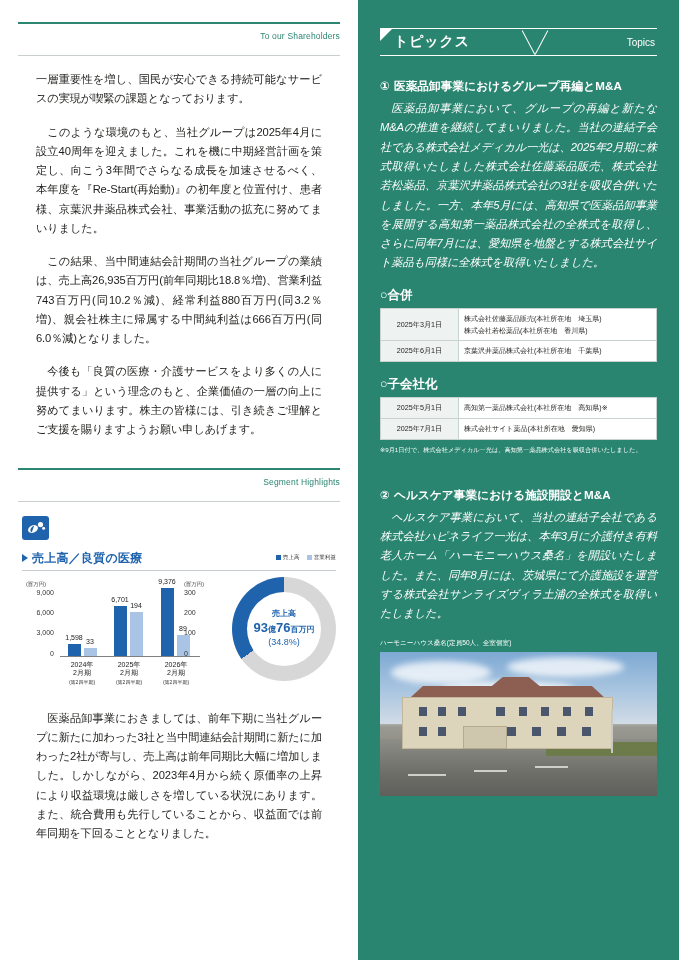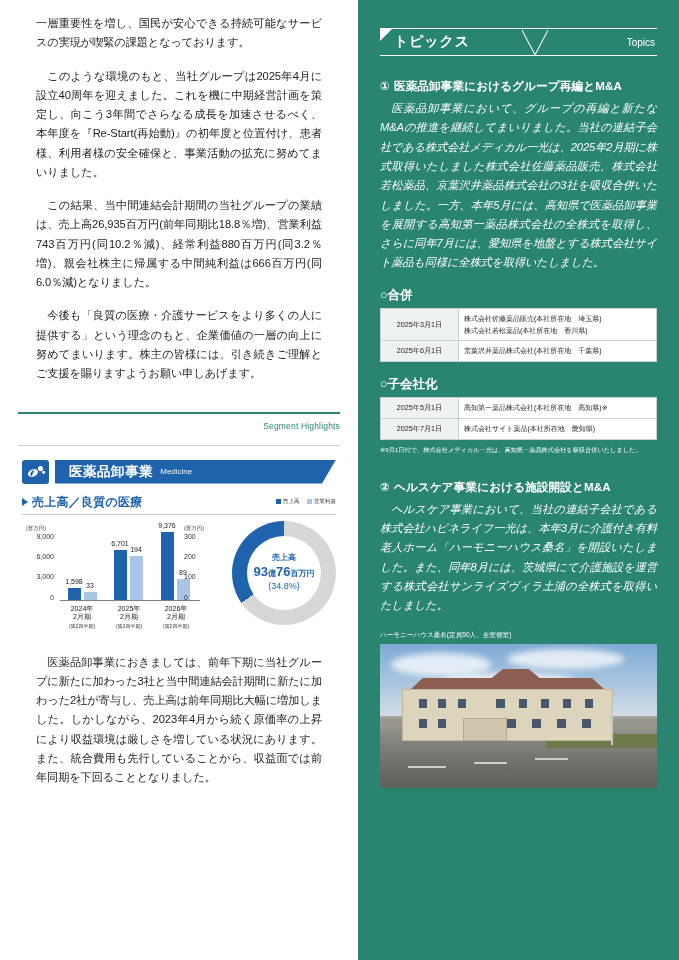--- a/index.html
+++ b/index.html
@@ -297,46 +297,47 @@
     background:#c8c8c4; }
   .ph-road-line { position:absolute; height:2px; background:#cfcfc9; }
 </style>
 </head>
 <body>
 
 <div id="page">
 
   <div class="left-col">
 
+    <div class="sec-head" style="margin-top:22px;">
+      <div class="rule-top"></div>
+      <div class="rule-bot"></div>
+      <div class="lbl">To our Shareholders</div>
+    </div>
 
     <div class="body-text">
       <p class="noind">一層重要性を増し、国民が安心できる持続可能なサービスの実現が喫緊の課題となっております。</p>
-      <p>このような環境のもと、当社グループは2025年4月に設立40周年を迎えました。これを機に中期経営計画を策定し、向こう3年間でさらなる成長を加速させるべく、本年度を『Re-Start(再始動)』の初年度と位置付け、患者様、利用者様の安全確保と、事業活動の拡充に努めてまいりました。</p>
+      <p>このような環境のもと、当社グループは2025年4月に設立40周年を迎えました。これを機に中期経営計画を策定し、向こう3年間でさらなる成長を加速させるべく、本年度を『Re-Start(再始動)』の初年度と位置付け、患者様、京葉沢井薬品株式会社、事業活動の拡充に努めてまいりました。</p>
       <p>この結果、当中間連結会計期間の当社グループの業績は、売上高26,935百万円(前年同期比18.8％増)、営業利益743百万円(同10.2％減)、経常利益880百万円(同3.2％増)、親会社株主に帰属する中間純利益は666百万円(同6.0％減)となりました。</p>
       <p>今後も「良質の医療・介護サービスをより多くの人に提供する」という理念のもと、企業価値の一層の向上に努めてまいります。株主の皆様には、引き続きご理解とご支援を賜りますようお願い申しあげます。</p>
     </div>
 
     <div class="sec-head" style="margin-top:28px;">
       <div class="rule-top"></div>
       <div class="rule-bot"></div>
       <div class="lbl">Segment Highlights</div>
     </div>
 
     <div class="seg-wrap">
       <div class="seg-icon">
         <svg width="20" height="16" viewBox="0 0 20 16" aria-hidden="true">
           <ellipse cx="7" cy="9" rx="5.2" ry="3.6" fill="#ffffff" transform="rotate(-25 7 9)"></ellipse>
           <path d="M4.4 11.6 A5.2 3.6 0 0 1 9.6 6.4 Z" fill="#1f63ad" transform="rotate(-25 7 9)"></path>
           <circle cx="14.5" cy="4.6" r="2.6" fill="#ffffff"></circle>
           <circle cx="17.6" cy="8.2" r="1.5" fill="#ffffff"></circle>
         </svg>
-      </div>
-      <div class="seg-banner">
-        <span class="ja">医薬品卸事業</span>
-        <span class="en">Medicine</span>
       </div>
     </div>
 
     <div class="chart-head">
       <div class="tri"></div>
       <div class="ttl">売上高／良質の医療</div>
       <div class="legend">
         <span><span class="sw sw-sales"></span><span>売上高</span></span>
         <span><span class="sw sw-op"></span><span>営業利益</span></span>
       </div>
@@ -468,21 +469,21 @@
           </tr>
           <tr>
             <td class="date">2025年7月1日</td>
             <td class="name">株式会社サイト薬品(本社所在地　愛知県)</td>
           </tr>
         </tbody>
       </table>
       <div class="footnote">※9月1日付で、株式会社メディカル一光は、高知第一薬品株式会社を吸収合併いたしました。</div>
     </div>
 
-    <div class="topic" style="margin-top:24px;">
+    <div class="topic" style="margin-top:32px;">
       <div class="topic-title">
         <span class="num">②</span><span>ヘルスケア事業における施設開設とM&amp;A</span>
       </div>
       <div class="topic-body">ヘルスケア事業において、当社の連結子会社である株式会社ハピネライフ一光は、本年3月に介護付き有料老人ホーム「ハーモニーハウス桑名」を開設いたしました。また、同年8月には、茨城県にて介護施設を運営する株式会社サンライズヴィラ土浦の全株式を取得いたしました。</div>
 
       <div class="photo-cap">ハーモニーハウス桑名(定員50人、全室個室)</div>
       <div class="photo">
         <div class="ph-sky"></div>
         <div class="ph-cloud" style="left:4%; top:6%; width:36%; height:16%;"></div>
         <div class="ph-cloud" style="left:46%; top:3%; width:42%; height:14%;"></div>

